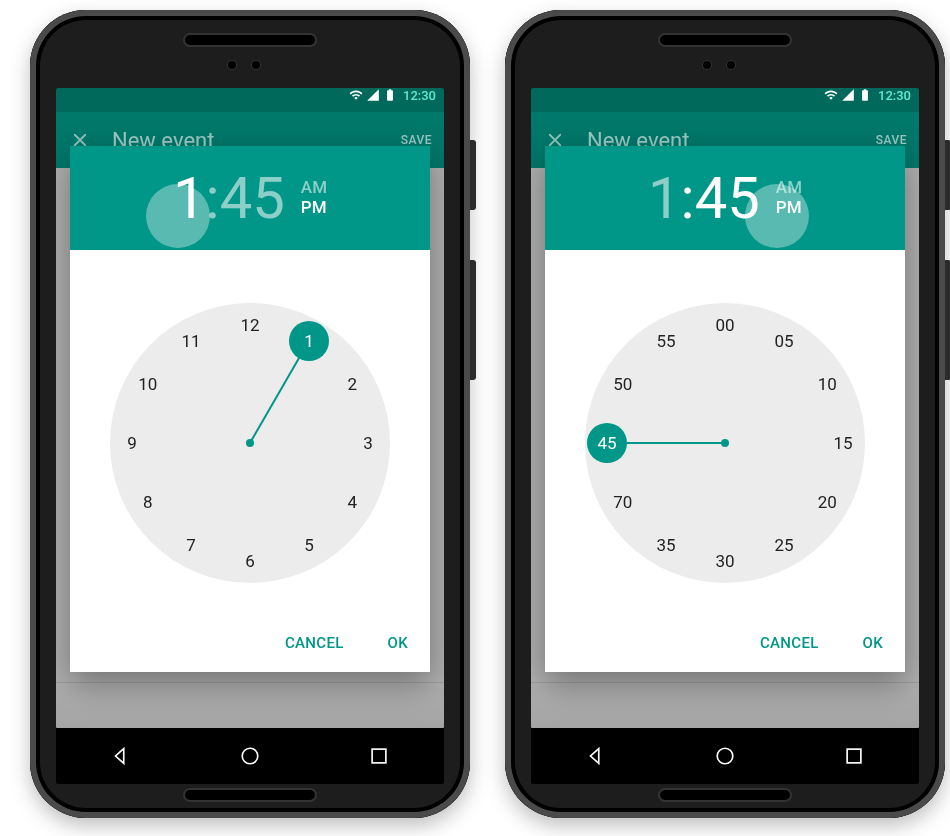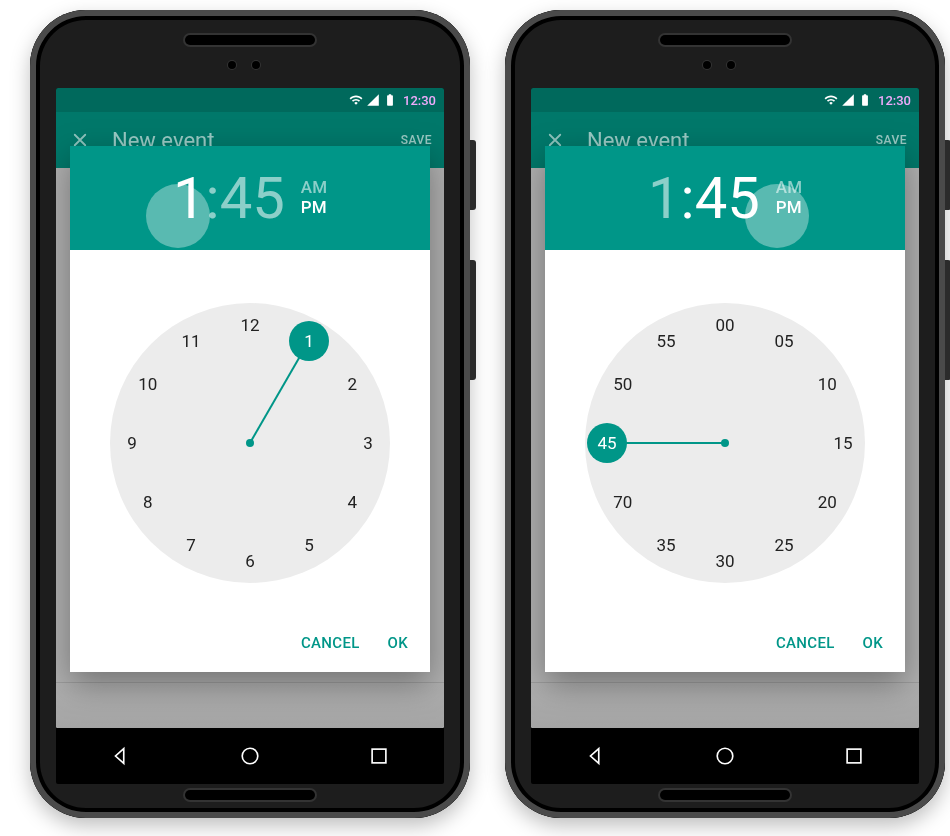--- a/index.html
+++ b/index.html
@@ -74,24 +74,23 @@
     border-bottom-right-radius: 2px;
   }
   .nav-icon { width: 22px; height: 22px; }
   .nav-icon svg { width: 100%; height: 100%; display:block; }
 
   
   .statusbar {
     height: 24px;
     background: #00695c;
     display: flex;
-    align-items: center;
     justify-content: flex-end;
     padding: 0 8px;
-    color: #f0abfc;
+    color: #5eead4;
     font-size: 13px;
   }
   .statusbar .sb-icon { width: 14px; height: 14px; margin-left: 3px; }
   .statusbar .sb-icon svg { width:100%; height:100%; display:block; fill:#fff; }
   .statusbar .sb-time { margin-left: 6px; font-weight: 500; }
 
   
   .appbar {
     height: 56px;
     background: #00786a;
@@ -212,21 +211,21 @@
     background: #009688;
     border-radius: 50%;
     display:flex; align-items:center; justify-content:center;
     color:#fff; font-size:17px;
   }
 
   
   .dlg-actions {
     height: 52px;
     display:flex; align-items:center; justify-content:flex-end;
-    gap: 28px;
+    gap: 44px;
     padding: 0 22px 6px 0;
     font-size: 15px; font-weight: 500; letter-spacing: .3px;
     color: #009688;
   }
 </style>
 </head>
 <body>
 
 <div class="stage">
 

